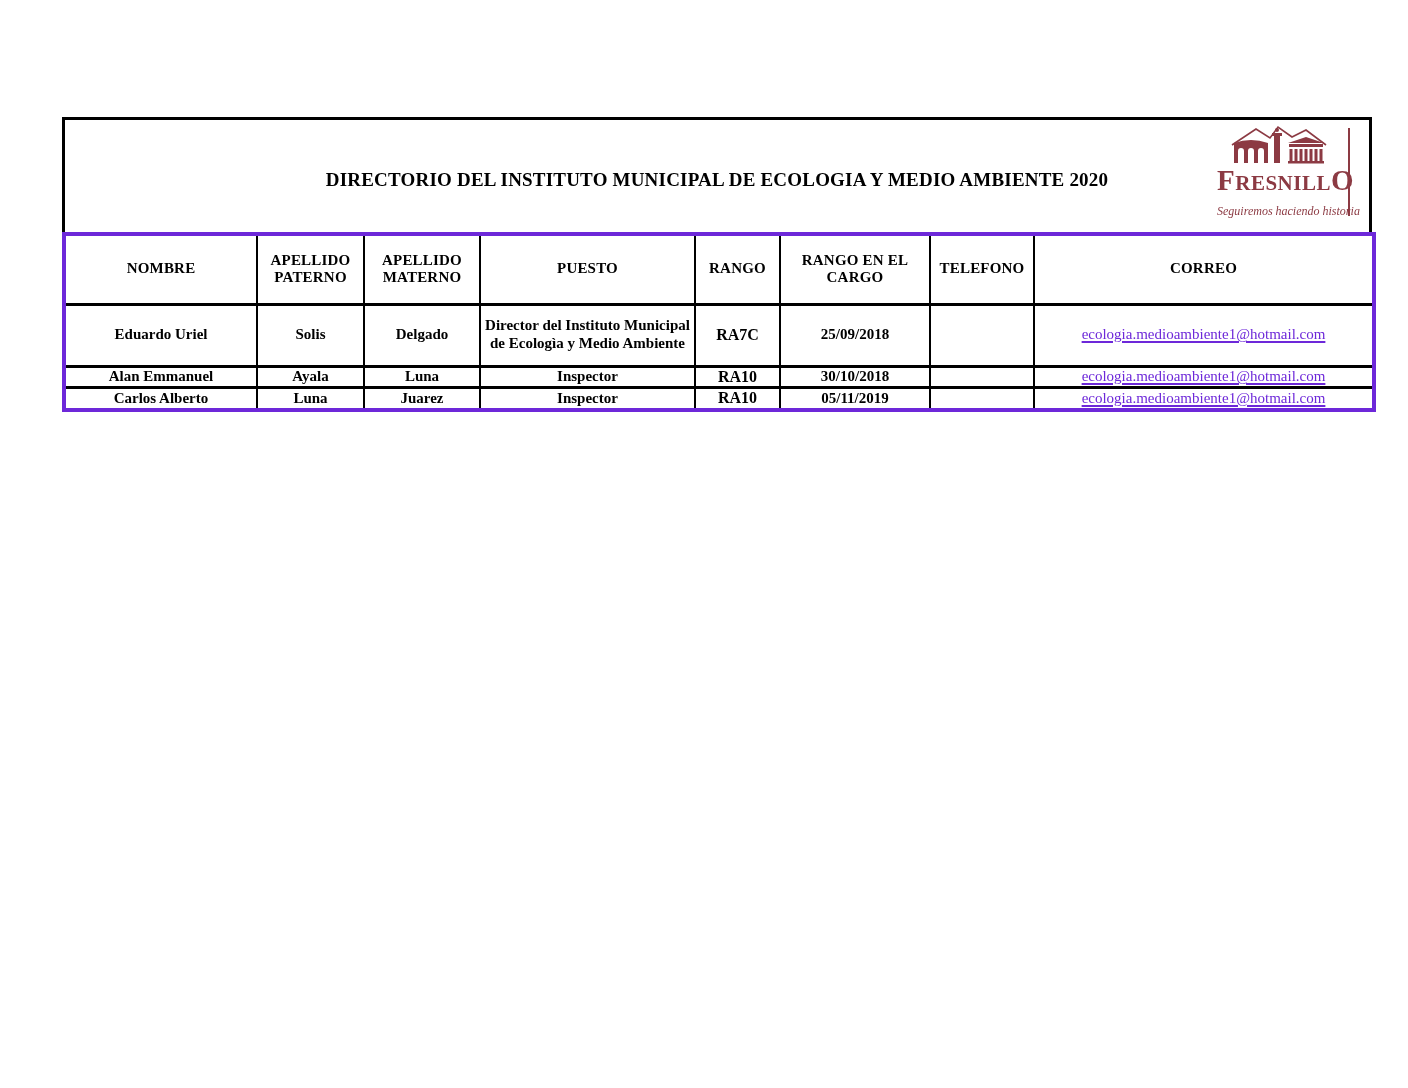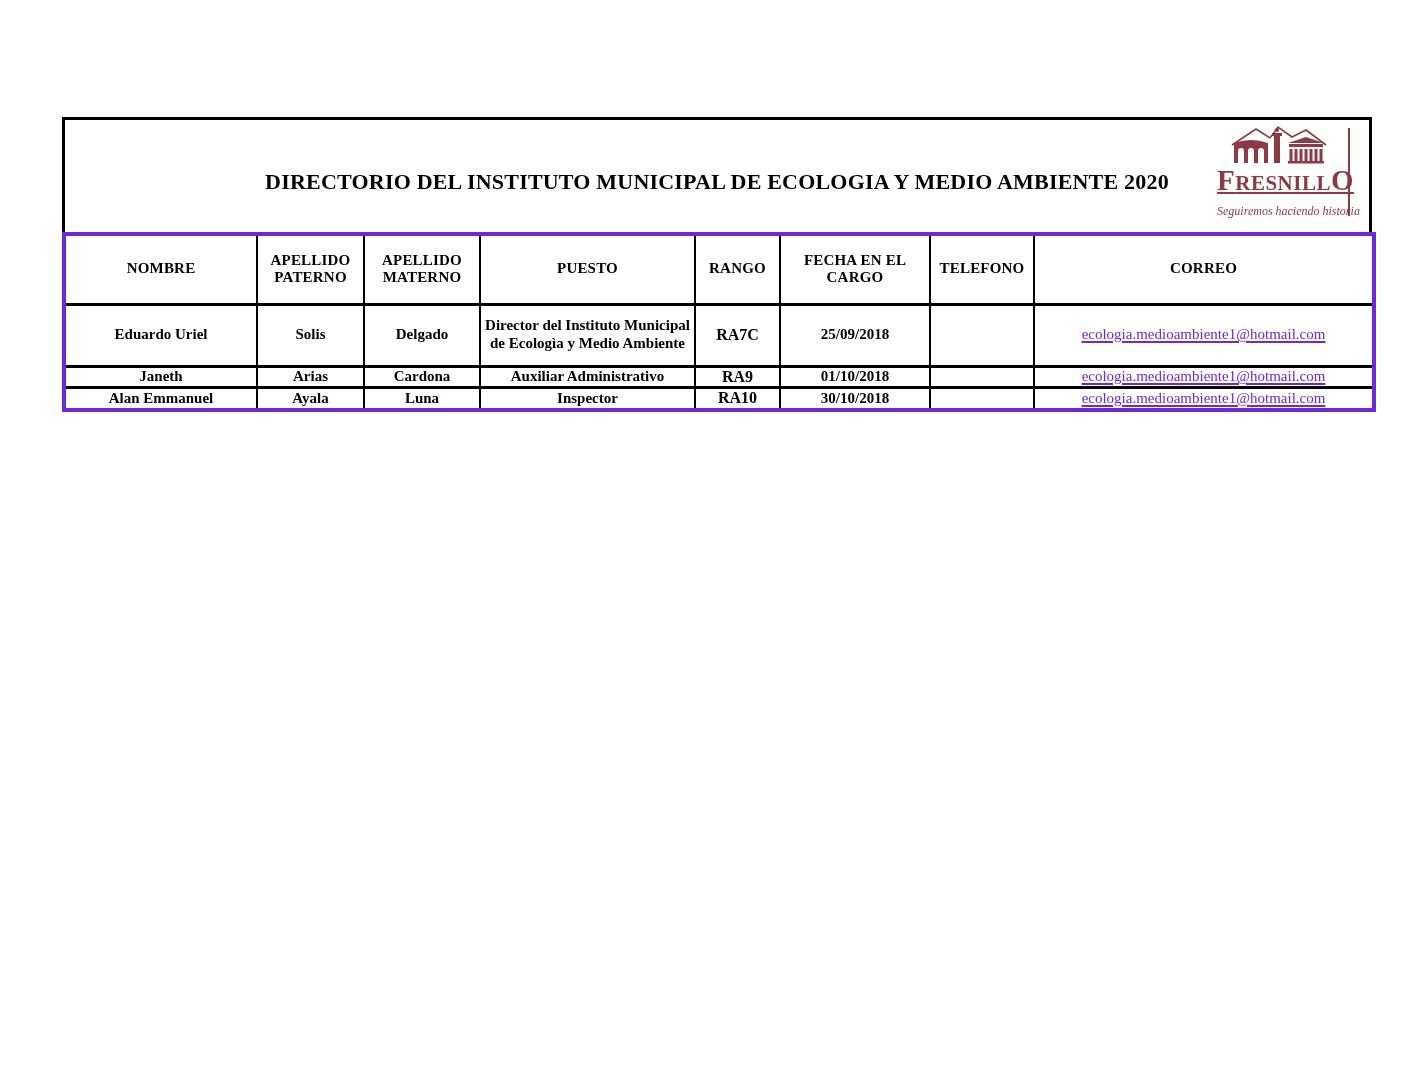--- a/index.html
+++ b/index.html
@@ -20,41 +20,40 @@
     border: 3px solid #000;
     border-bottom: none;
     height: 115px;
     position: relative;
   }
   .doc-title {
     position: absolute;
     left: 0; right: 0; top: 49px;
     text-align: center;
     font-weight: bold;
-    font-size: 22px;
+    font-size: 19px;
     letter-spacing: 0.2px;
     white-space: nowrap;
   }
 
   
   .logo {
     position: absolute;
     right: 10px; top: 5px;
     display: flex;
     align-items: center;
   }
   .logo-left { width: 122px; text-align: center; }
   .brand {
     color: var(--maroon);
     font-weight: bold;
     font-size: 21px;
     letter-spacing: 0.5px;
     line-height: 1;
     white-space: nowrap;
-    text-decoration: underline;
   }
   .brand .big { font-size: 29px; }
   .tagline {
     color: var(--maroon);
     font-size: 12px;
     margin-top: 9px;
     white-space: nowrap;
     font-style: italic;
   }
   .logo-divider {
@@ -150,53 +149,53 @@
         <col style="width:104px">
           <col style="width:340px">
       </colgroup>
       <thead>
         <tr>
             <th>NOMBRE</th>
             <th>APELLIDO PATERNO</th>
             <th>APELLIDO MATERNO</th>
             <th>PUESTO</th>
             <th>RANGO</th>
-            <th>FECHA EN EL CARGO</th>
+            <th>RANGO EN EL CARGO</th>
             <th>TELEFONO</th>
             <th>CORREO</th>
           </tr>
       </thead>
       <tbody>
           <tr class="row-tall">
             <td class="cell-nombre">Eduardo Uriel</td>
             <td class="cell-apellido_paterno">Solis</td>
             <td class="cell-apellido_materno">Delgado</td>
             <td class="cell-puesto">Director del Instituto Municipal de  Ecologìa y Medio Ambiente</td>
             <td class="cell-rango">RA7C</td>
             <td class="cell-fecha">25/09/2018</td>
             <td class="cell-telefono"></td>
             <td class="cell-correo"><a class="email-link" href="#">ecologia.medioambiente1@hotmail.com</a></td>
           </tr>
           <tr class="row-small">
-            <td class="cell-nombre">Janeth</td>
-            <td class="cell-apellido_paterno">Arias</td>
-            <td class="cell-apellido_materno">Cardona</td>
-            <td class="cell-puesto">Auxiliar Administrativo</td>
-            <td class="cell-rango">RA9</td>
-            <td class="cell-fecha">01/10/2018</td>
-            <td class="cell-telefono"></td>
-            <td class="cell-correo"><a class="email-link" href="#">ecologia.medioambiente1@hotmail.com</a></td>
-          </tr>
-          <tr class="row-small">
             <td class="cell-nombre">Alan Emmanuel</td>
             <td class="cell-apellido_paterno">Ayala</td>
             <td class="cell-apellido_materno">Luna</td>
             <td class="cell-puesto">Inspector</td>
             <td class="cell-rango">RA10</td>
             <td class="cell-fecha">30/10/2018</td>
             <td class="cell-telefono"></td>
             <td class="cell-correo"><a class="email-link" href="#">ecologia.medioambiente1@hotmail.com</a></td>
           </tr>
+          <tr class="row-small">
+            <td class="cell-nombre">Carlos Alberto</td>
+            <td class="cell-apellido_paterno">Luna</td>
+            <td class="cell-apellido_materno">Juarez</td>
+            <td class="cell-puesto">Inspector</td>
+            <td class="cell-rango">RA10</td>
+            <td class="cell-fecha">05/11/2019</td>
+            <td class="cell-telefono"></td>
+            <td class="cell-correo"><a class="email-link" href="#">ecologia.medioambiente1@hotmail.com</a></td>
+          </tr>
         </tbody>
     </table>
 
   </div>
 </div>
 
 </body></html>

